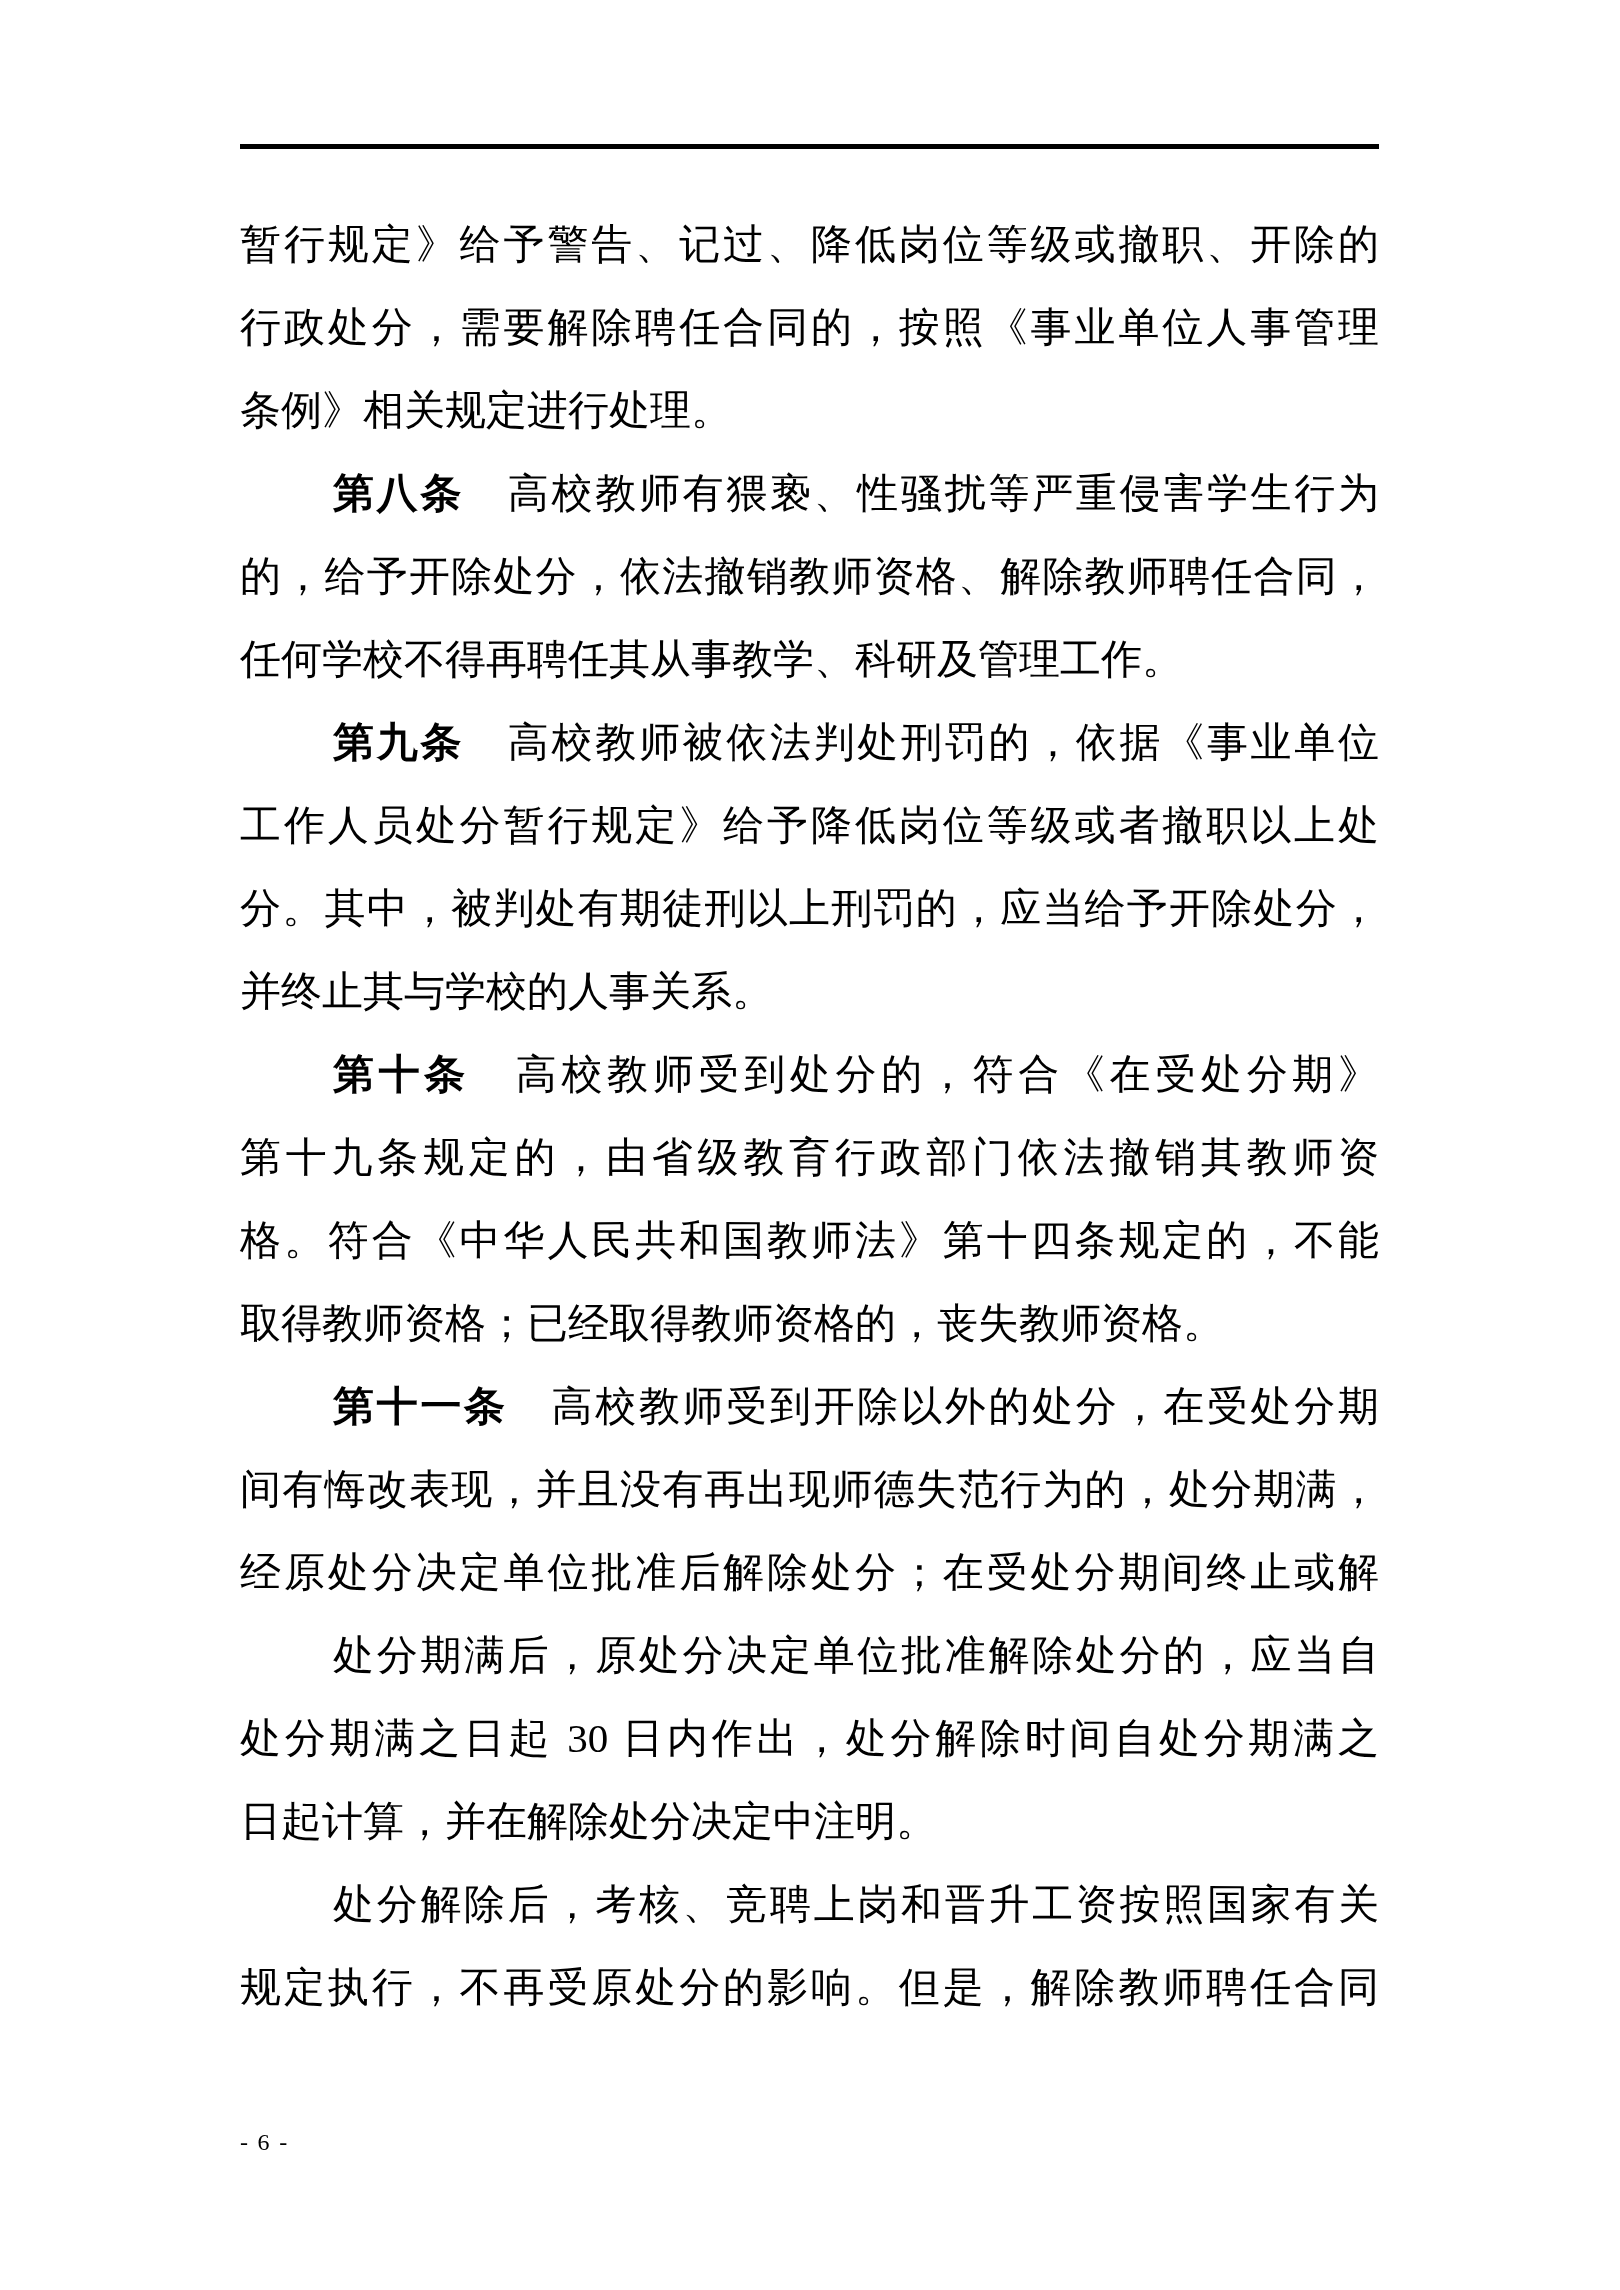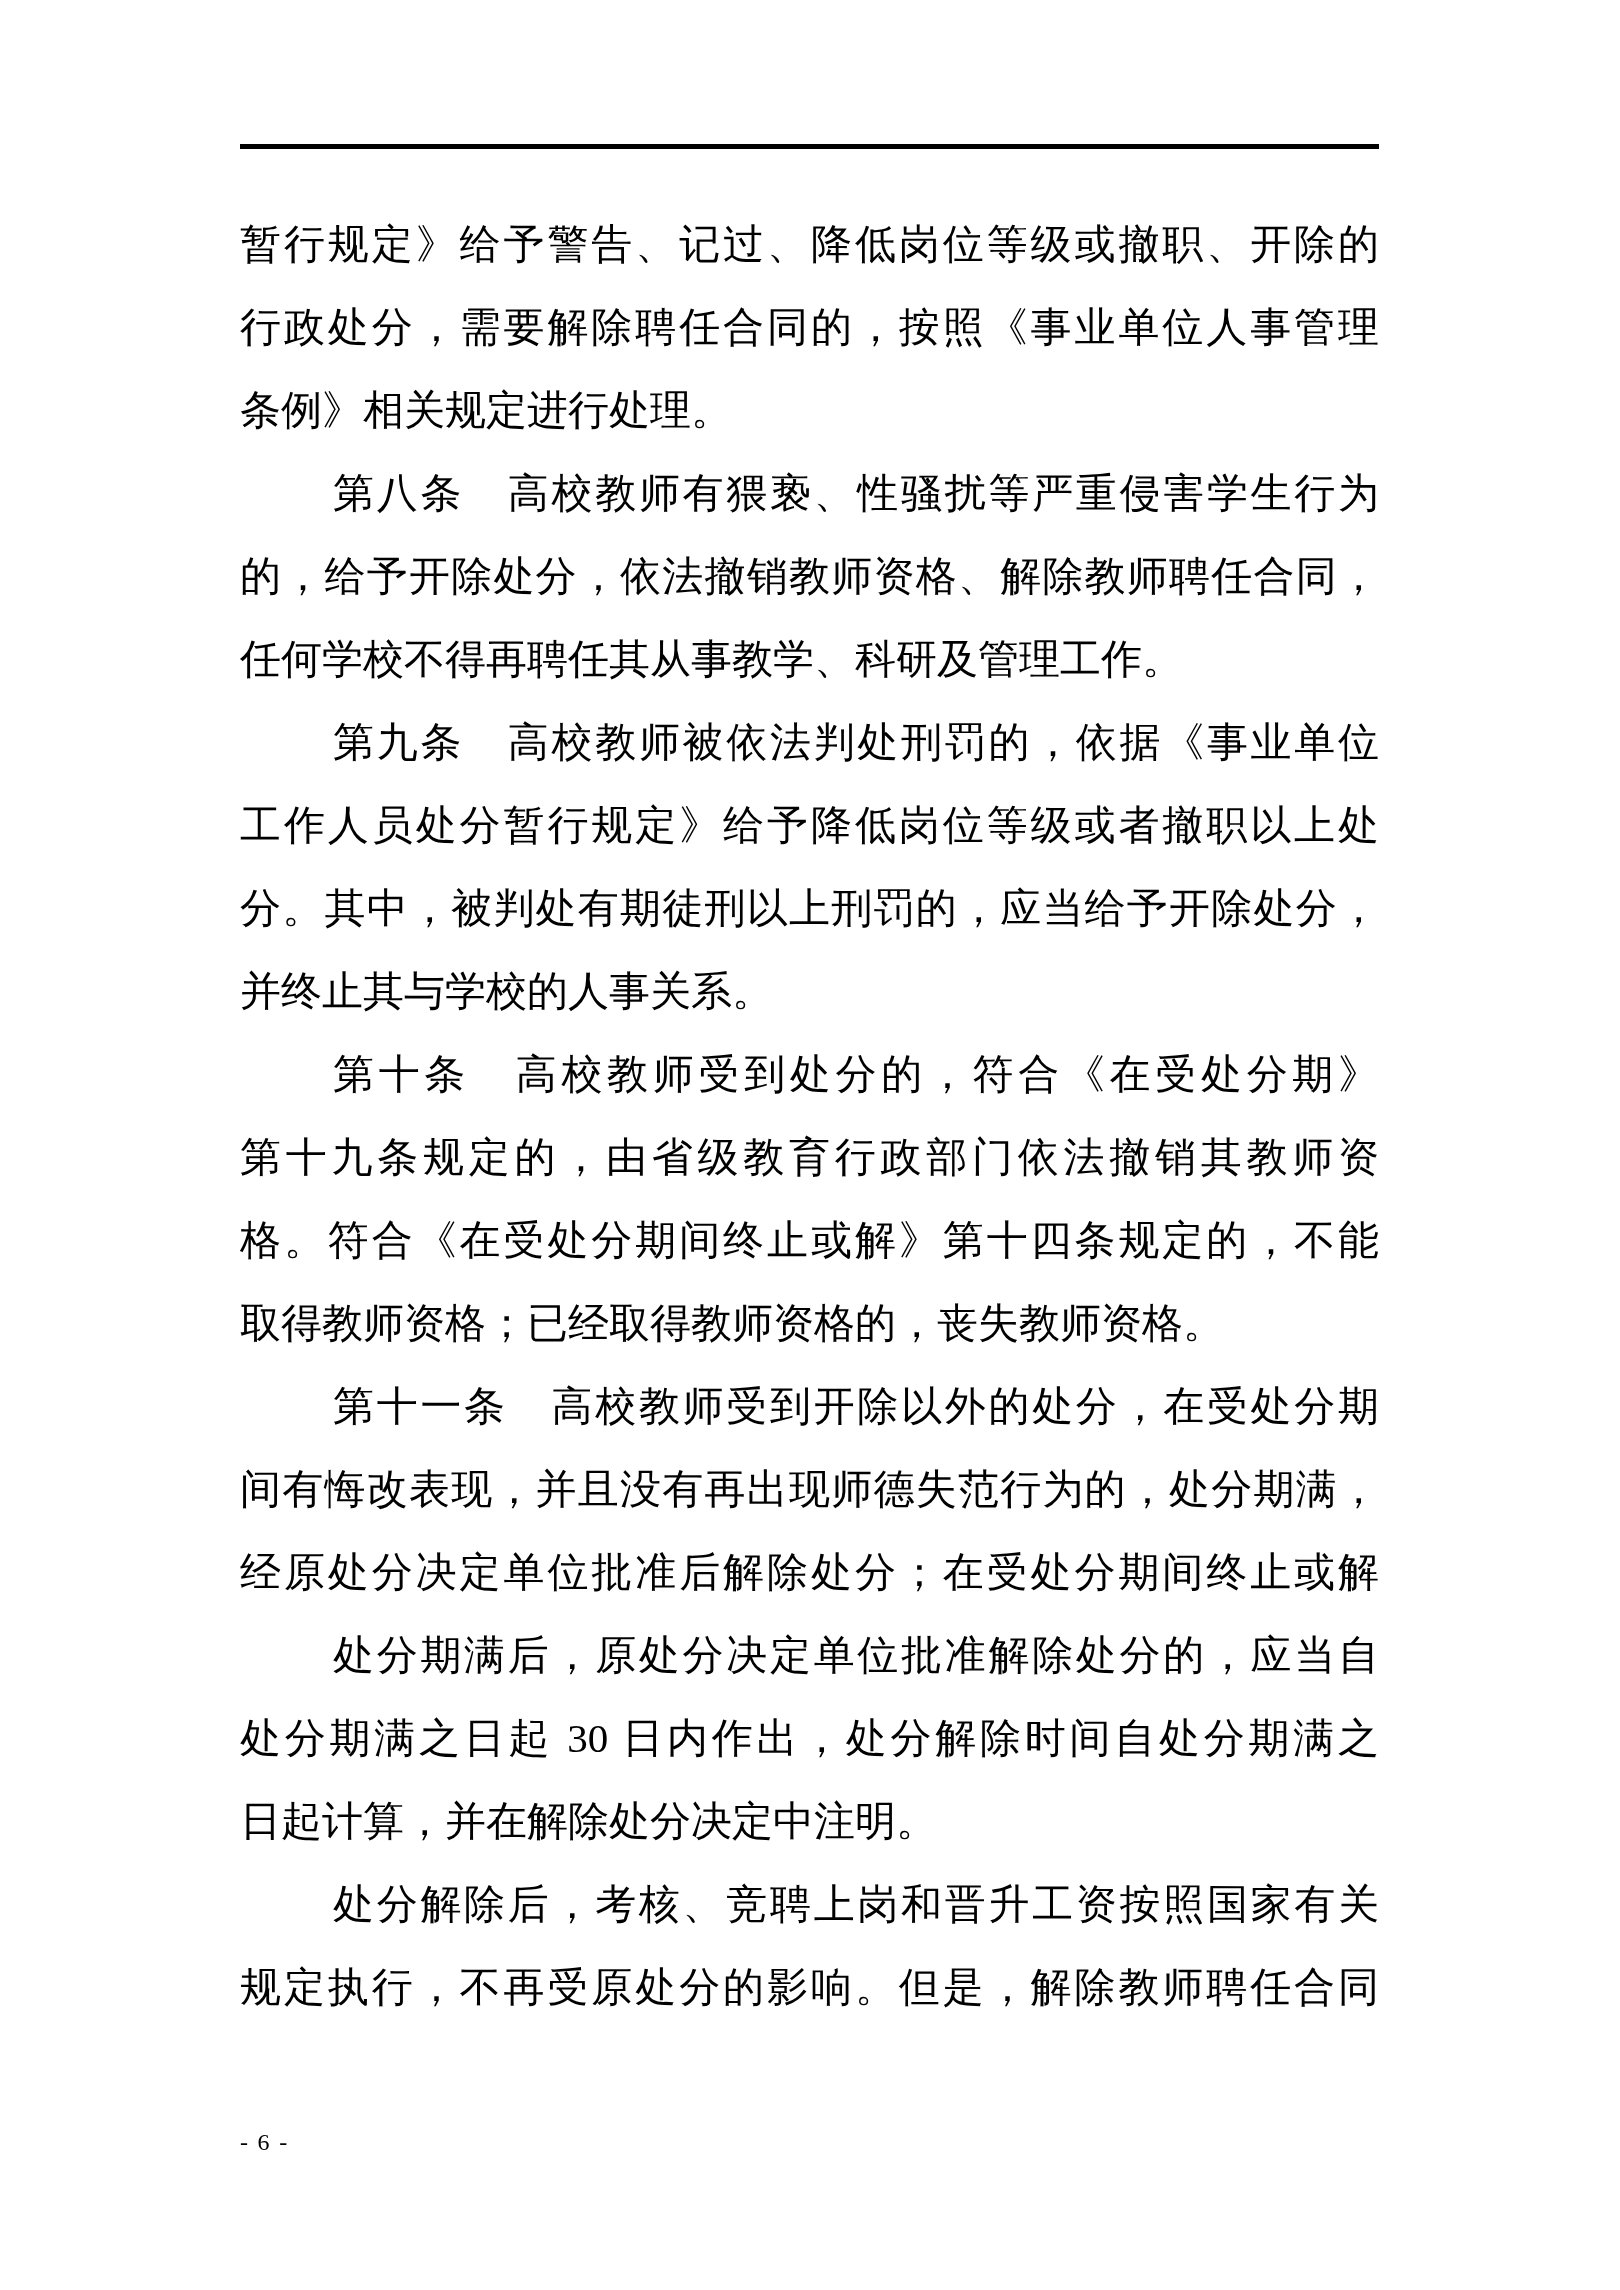--- a/index.html
+++ b/index.html
@@ -40,21 +40,21 @@
     white-space: nowrap;
   }
   .line.noj {
     text-align: right;
     text-align-last: left;
   }
   .line.ind {
     text-indent: 93px;
   }
   .line b {
-    font-weight: 400;
+    font-weight: 700;
   }
   .page-number {
     position: absolute;
     left: 240px;
     top: 2124px;
     font-size: 24px;
     line-height: 36px;
     letter-spacing: 1.8px;
     color: #000000;
   }
@@ -70,21 +70,21 @@
       <div class="line noj"><span>条例》相关规定进行处理。</span></div>
       <div class="line ind"><b>第八条</b><span>　高校教师有猥亵、性骚扰等严重侵害学生行为</span></div>
       <div class="line"><span>的，给予开除处分，依法撤销教师资格、解除教师聘任合同，</span></div>
       <div class="line noj"><span>任何学校不得再聘任其从事教学、科研及管理工作。</span></div>
       <div class="line ind"><b>第九条</b><span>　高校教师被依法判处刑罚的，依据《事业单位</span></div>
       <div class="line"><span>工作人员处分暂行规定》给予降低岗位等级或者撤职以上处</span></div>
       <div class="line"><span>分。其中，被判处有期徒刑以上刑罚的，应当给予开除处分，</span></div>
       <div class="line noj"><span>并终止其与学校的人事关系。</span></div>
       <div class="line ind"><b>第十条</b><span>　高校教师受到处分的，符合《在受处分期》</span></div>
       <div class="line"><span>第十九条规定的，由省级教育行政部门依法撤销其教师资</span></div>
-      <div class="line"><span>格。符合《在受处分期间终止或解》第十四条规定的，不能</span></div>
+      <div class="line"><span>格。符合《中华人民共和国教师法》第十四条规定的，不能</span></div>
       <div class="line noj"><span>取得教师资格；已经取得教师资格的，丧失教师资格。</span></div>
       <div class="line ind"><b>第十一条</b><span>　高校教师受到开除以外的处分，在受处分期</span></div>
       <div class="line"><span>间有悔改表现，并且没有再出现师德失范行为的，处分期满，</span></div>
       <div class="line"><span>经原处分决定单位批准后解除处分；在受处分期间终止或解</span></div>
       <div class="line ind"><span>处分期满后，原处分决定单位批准解除处分的，应当自</span></div>
       <div class="line"><span>处分期满之日起 30 日内作出，处分解除时间自处分期满之</span></div>
       <div class="line noj"><span>日起计算，并在解除处分决定中注明。</span></div>
       <div class="line ind"><span>处分解除后，考核、竞聘上岗和晋升工资按照国家有关</span></div>
       <div class="line"><span>规定执行，不再受原处分的影响。但是，解除教师聘任合同</span></div>
     </div>

